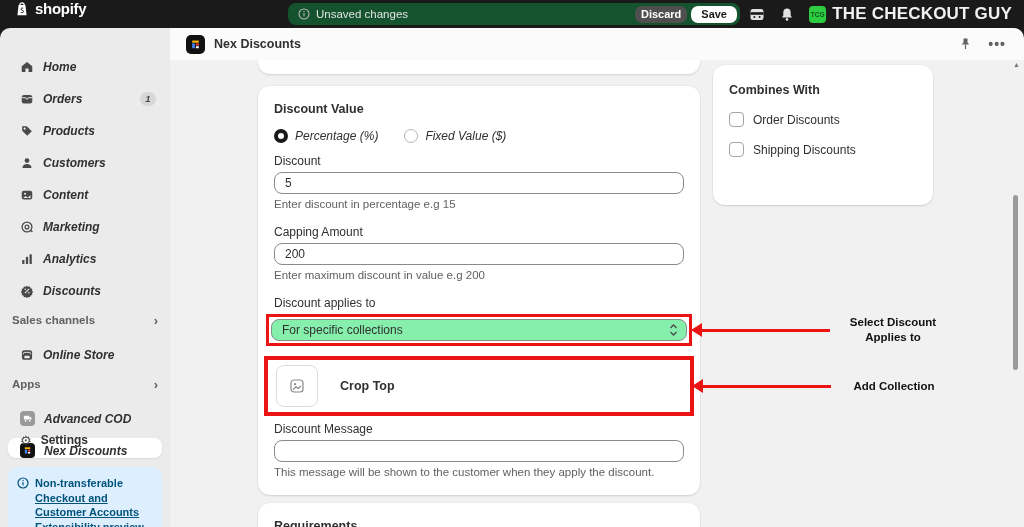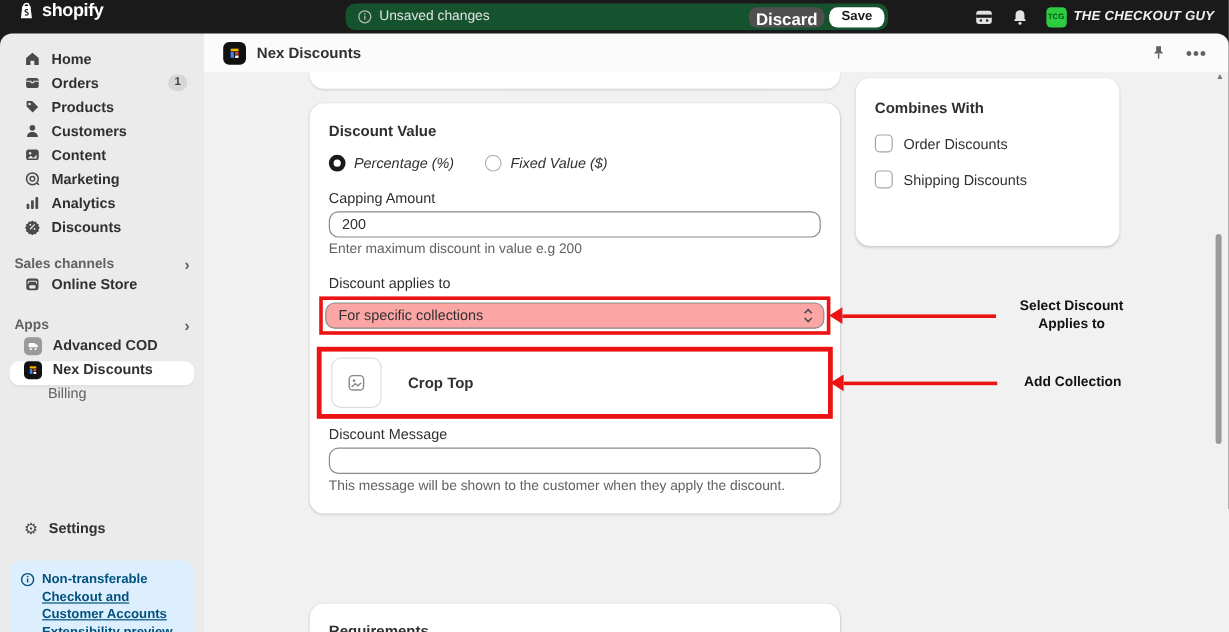--- a/index.html
+++ b/index.html
@@ -10,31 +10,31 @@
     font-family:"Liberation Sans","DejaVu Sans",sans-serif;
     -webkit-font-smoothing:antialiased;
   }
   
   .topbar { position:absolute; left:0; top:0; right:0; height:36px; display:flex; align-items:flex-start; color:#fff; }
   .logo { display:flex; align-items:center; gap:5px; padding-left:14px; cursor:pointer; }
   .logo-word { font-size:15px; font-weight:700; letter-spacing:-0.3px; color:#fff; }
   .unsaved-pill { position:absolute; left:288px; top:3px; width:452px; height:22px; background:#14532d; border-radius:8px; display:flex; align-items:center; padding:0 3px 0 10px; }
   .unsaved-label { font-size:11.5px; color:#e3e3e3; margin-left:6px; }
   .pill-spacer { flex:1; }
-  .btn-discard { background:#4f4f4f; color:#fff; border:none; font-size:14px; font-weight:600; padding:2px 6px; height:17px; border-radius:7px; margin-right:4px; cursor:pointer; font-family:inherit; }
+  .btn-discard { background:#4f4f4f; color:#fff; border:none; font-size:11px; font-weight:600; padding:2px 6px; height:17px; border-radius:7px; margin-right:4px; cursor:pointer; font-family:inherit; }
   .btn-save { background:#fff; color:#1a1a1a; border:none; font-size:11px; font-weight:700; padding:2px 10px; height:17px; border-radius:7px; cursor:pointer; font-family:inherit; }
   .topbar-right { position:absolute; right:12px; top:0; height:28px; display:flex; align-items:center; gap:15px; }
   .account { display:flex; align-items:center; gap:6px; cursor:pointer; }
   .avatar { width:17px; height:17px; border-radius:4px; background:var(--avatar_green,#2ecc40); color:#0b5422; font-size:6.5px; font-weight:700; display:flex; align-items:center; justify-content:center; }
-  .account-name { font-size:11px; font-weight:700; color:#f1f1f1; letter-spacing:0.2px;font-style:italic; }
+  .account-name { font-size:17px; font-weight:700; color:#f1f1f1; letter-spacing:0.2px; }
 
   
   .sidebar { position:absolute; left:0; top:28px; width:170px; bottom:0; background:var(--sidebar_bg,#ebebeb); border-top-left-radius:10px; }
   .nav { padding-top:14px; }
-  .nav-item { height:20px; margin:0 8px; padding:0 6px 0 12px; display:flex; align-items:flex-start; gap:9px; font-size:12px; font-weight:600; color:#303030; border-radius:8px; cursor:pointer; }
+  .nav-item { height:20px; margin:12px 8px; padding:0 6px 0 12px; display:flex; align-items:flex-end; gap:9px; font-size:12px; font-weight:600; color:#303030; border-radius:8px; cursor:pointer;font-style:italic; }
   .nav-item .ic { width:14px; height:14px; display:flex; align-items:center; justify-content:center; flex:none; }
   .badge { margin-left:auto; background:#d7d7d7; color:#444; font-size:9.5px; font-weight:600; min-width:16px; height:14px; line-height:14px; text-align:center; border-radius:7px; padding:0 4px; }
   .section-hd { height:20px; margin:8px 8px 0; padding:0 4px 0 4px; display:flex; align-items:center; font-size:11.5px; font-weight:600; color:#616161; cursor:pointer; }
   .section-hd .chev { margin-left:auto; color:#616161; font-size:13px; line-height:1; }
   .nav-item.selected { background:#fff; box-shadow:0 1px 2px rgba(0,0,0,.08); font-weight:700; }
   .nav-item.sub { padding-left:32px; color:#616161; font-weight:500; }
   .appic { width:15px; height:15px; border-radius:4px; display:flex; align-items:center; justify-content:center; flex:none; }
   .appic.gray { background:#9a9a9a; }
   .appic.dark { background:#111; }
   .settings-item { position:absolute; left:8px; right:8px; top:402px; height:20px; display:flex; align-items:center; gap:9px; padding:0 12px; font-size:12px; font-weight:600; color:#303030; border-radius:8px; cursor:pointer; }
@@ -64,21 +64,21 @@
   .radio { width:14px; height:14px; border-radius:50%; flex:none; }
   .radio.on { border:4.5px solid #1a1a1a; background:#fff; }
   .radio.off { border:1.5px solid #b5b5b5; background:#fff; }
 
   .f-label { display:block; font-size:12px; color:#303030; margin:0 0 4px; }
   .t-input { width:100%; height:22px; border:1px solid #8a8a8a; border-radius:8px; font-size:12px; color:#303030; padding:0 10px; font-family:inherit; background:#fff; outline:none; }
   .helper { font-size:11.5px; color:#616161; margin:3px 0 0; line-height:14px; }
   .fgroup { margin-bottom:8px; }
 
   .red-wrap1 { position:relative; margin:0 -8px 10px; border:3px solid var(--annotation_red,#ec1313); padding:2px; }
-  .select-box { height:22px; border:1px solid #8a8a8a; border-radius:8px; background:#fca5a5; display:flex; align-items:center; padding:0 8px 0 10px; font-size:12px; color:#303030; cursor:pointer; }
+  .select-box { height:22px; border:1px solid #8a8a8a; border-radius:8px; background:#86efac; display:flex; align-items:center; padding:0 8px 0 10px; font-size:12px; color:#303030; cursor:pointer; }
   .select-box .sp { flex:1; }
 
   .coll-row { display:flex; align-items:center; margin:2px 0 2px; }
   .coll-label { font-size:12px; color:#303030; }
   .change-link { margin-left:auto; font-size:12px; color:var(--link_blue,#005bd3); cursor:pointer; }
   .red-wrap2 { position:relative; margin:2px -10px 0; border:4px solid var(--annotation_red,#ec1313); padding:5px 8px; background:#fff; }
   .coll-item { display:flex; align-items:center; cursor:pointer; }
   .thumb { width:42px; height:42px; border:1px solid #dcdcdc; border-radius:8px; display:flex; align-items:center; justify-content:center; background:#fff; flex:none; }
   .coll-name { font-size:12.5px; font-weight:700; color:#303030; margin-left:22px; }
   .msg-group { margin-top:6px; }
@@ -326,20 +326,25 @@
       <span class="radio-opt">
         <span class="radio on"></span>
         <span>Percentage (%)</span>
       </span>
       <span class="radio-opt">
         <span class="radio off"></span>
         <span>Fixed Value ($)</span>
       </span>
     </div>
 
+    <div class="fgroup">
+      <label class="f-label">Discount</label>
+      <input class="t-input" value="5" style="">
+      <div class="helper">Enter discount in percentage e.g 15</div>
+    </div>
 
     <div class="fgroup" style="margin-top:14px">
       <label class="f-label">Capping Amount</label>
       <input class="t-input" value="200" style="">
       <div class="helper">Enter maximum discount in value e.g 200</div>
     </div>
 
     <label class="f-label" style="margin-top:14px">Discount applies to</label>
     <div class="red-wrap1">
       <div class="select-box">

